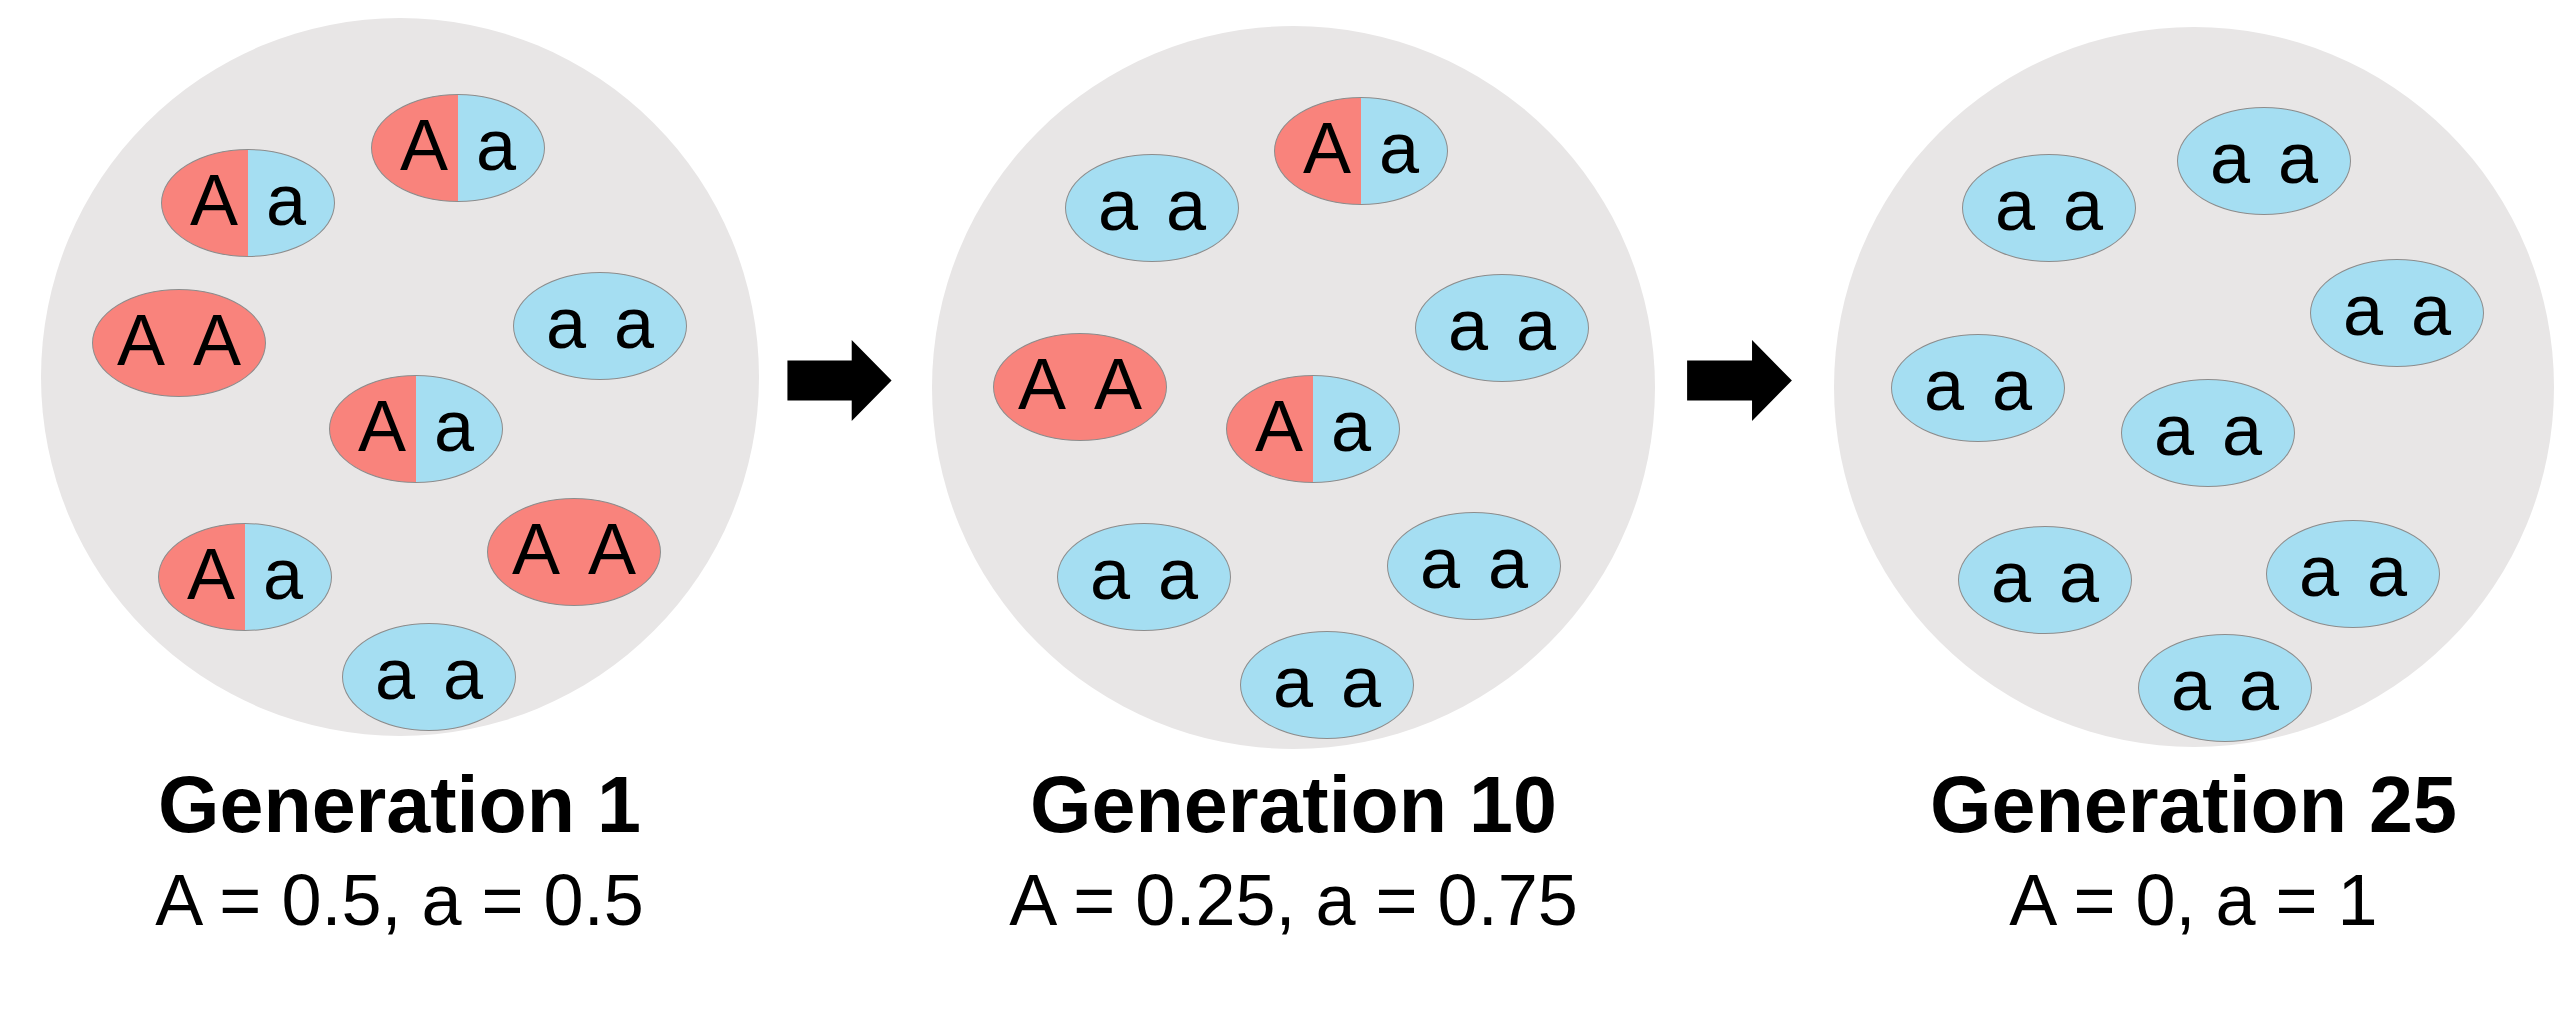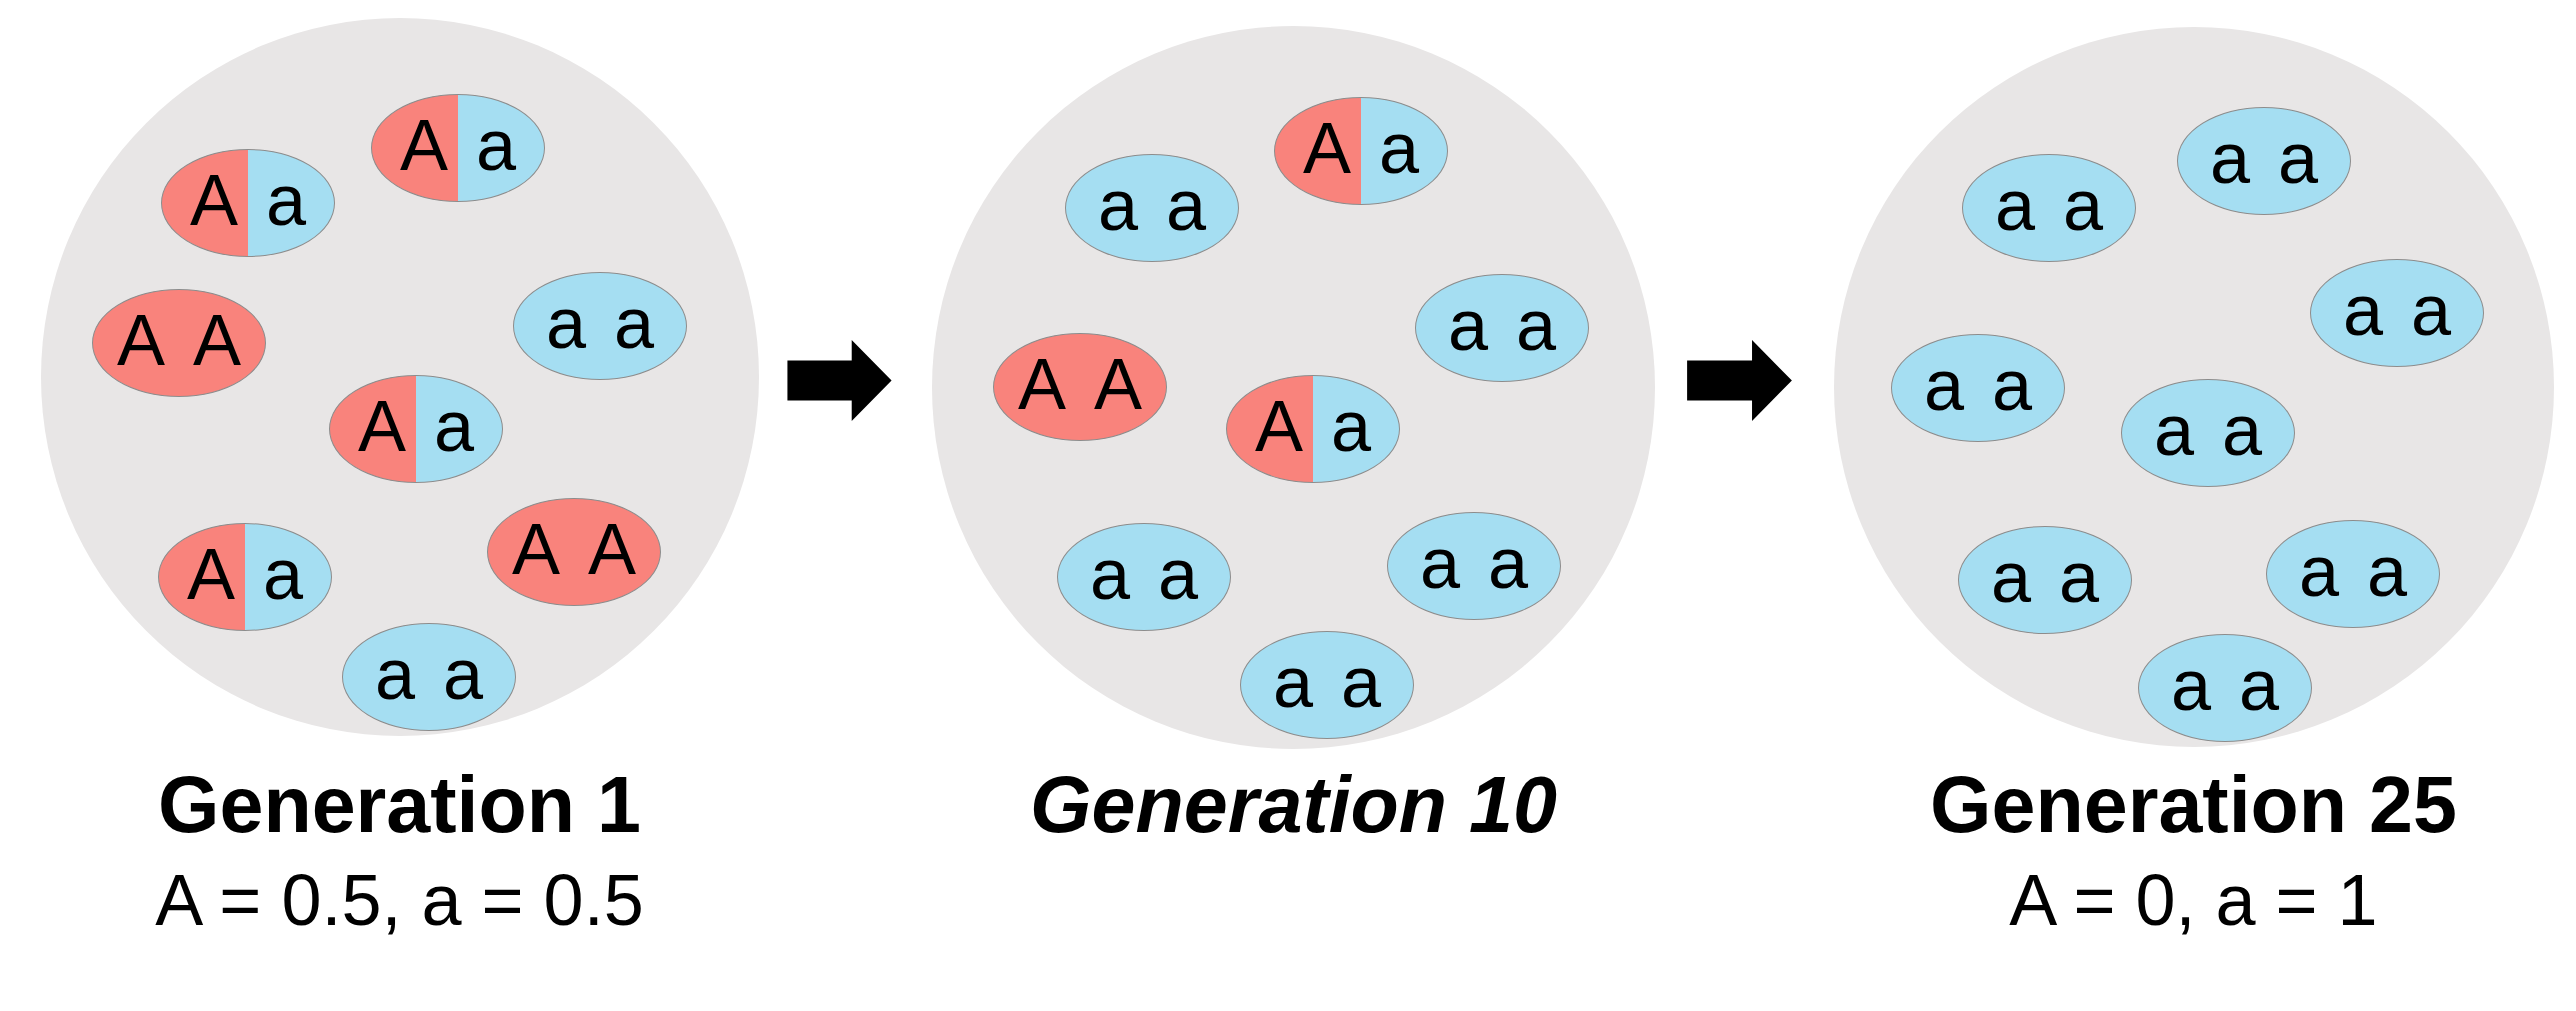--- a/index.html
+++ b/index.html
@@ -127,22 +127,23 @@
         </div>
         <div class="individual" style="left: 1387px; top: 512px; width: 174px; height: 108px; background: linear-gradient(90deg, rgb(165, 222, 242) 0px, rgb(165, 222, 242) 50%, rgb(165, 222, 242) 50%, rgb(165, 222, 242) 100%); border-color: rgb(140, 140, 140);">
           <span class="allele">a</span>
           <span class="allele">a</span>
         </div>
         <div class="individual" style="left: 1240px; top: 631px; width: 174px; height: 108px; background: linear-gradient(90deg, rgb(165, 222, 242) 0px, rgb(165, 222, 242) 50%, rgb(165, 222, 242) 50%, rgb(165, 222, 242) 100%); border-color: rgb(140, 140, 140);">
           <span class="allele">a</span>
           <span class="allele">a</span>
         </div>
       </div>
-    <div class="caption" style="left: 842px; font-style: italic;">
+    <div class="caption" style="left: 842px;">
       <div class="gen-label">Generation 10</div>
+      <div class="freq-label">A = 0.25, a = 0.75</div>
     </div>
   </div>
 
   <div>
     <div class="population" style="left: 1834px; top: 27px; width: 720px; height: 720px; background: rgb(232, 230, 230);"></div>
     <div class="individuals">
         <div class="individual" style="left: 1962px; top: 154px; width: 174px; height: 108px; background: linear-gradient(90deg, rgb(165, 222, 242) 0px, rgb(165, 222, 242) 50%, rgb(165, 222, 242) 50%, rgb(165, 222, 242) 100%); border-color: rgb(140, 140, 140);">
           <span class="allele">a</span>
           <span class="allele">a</span>
         </div>

